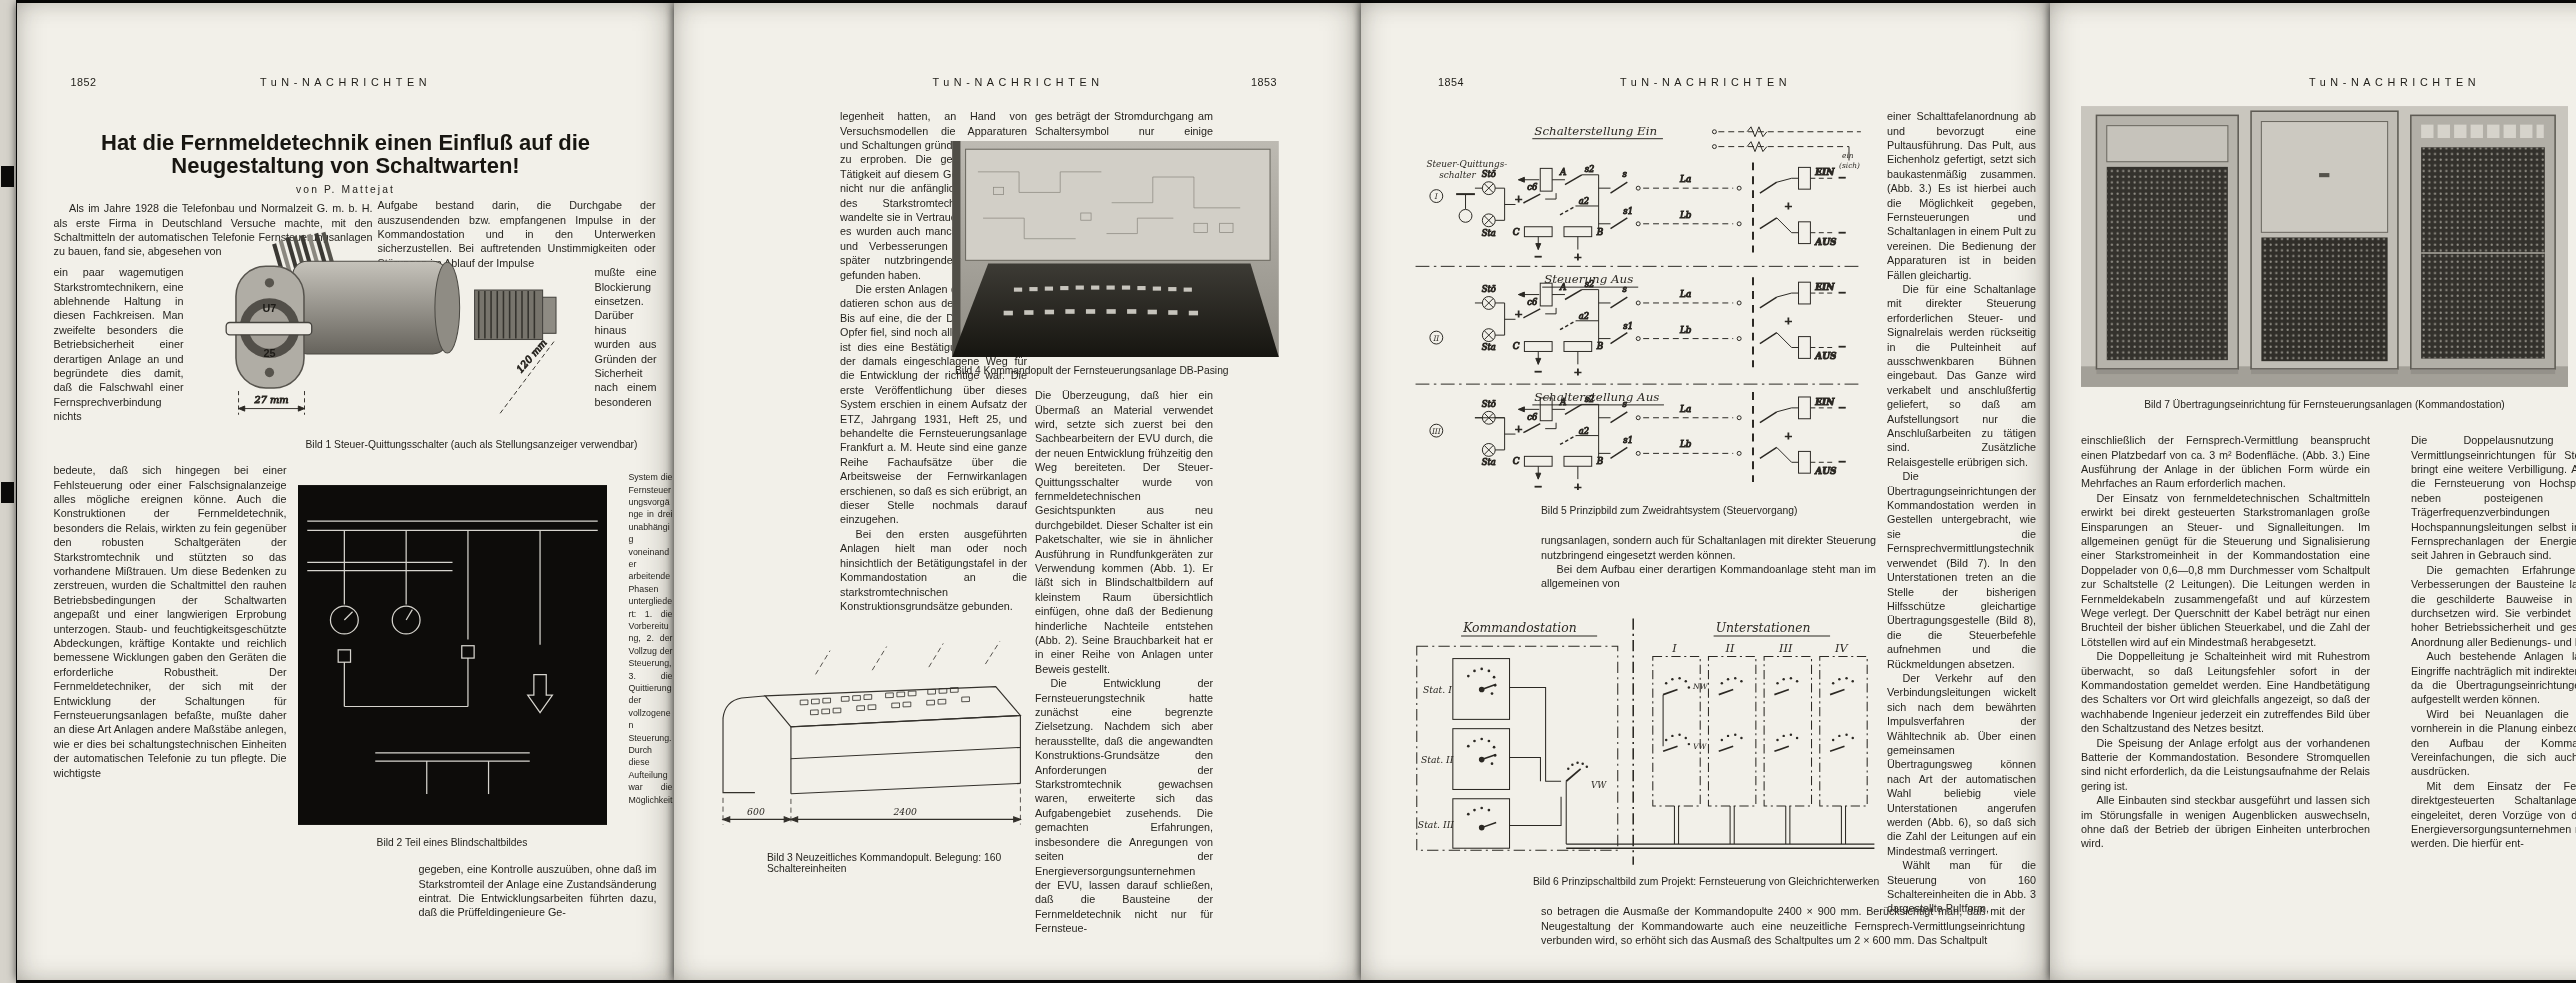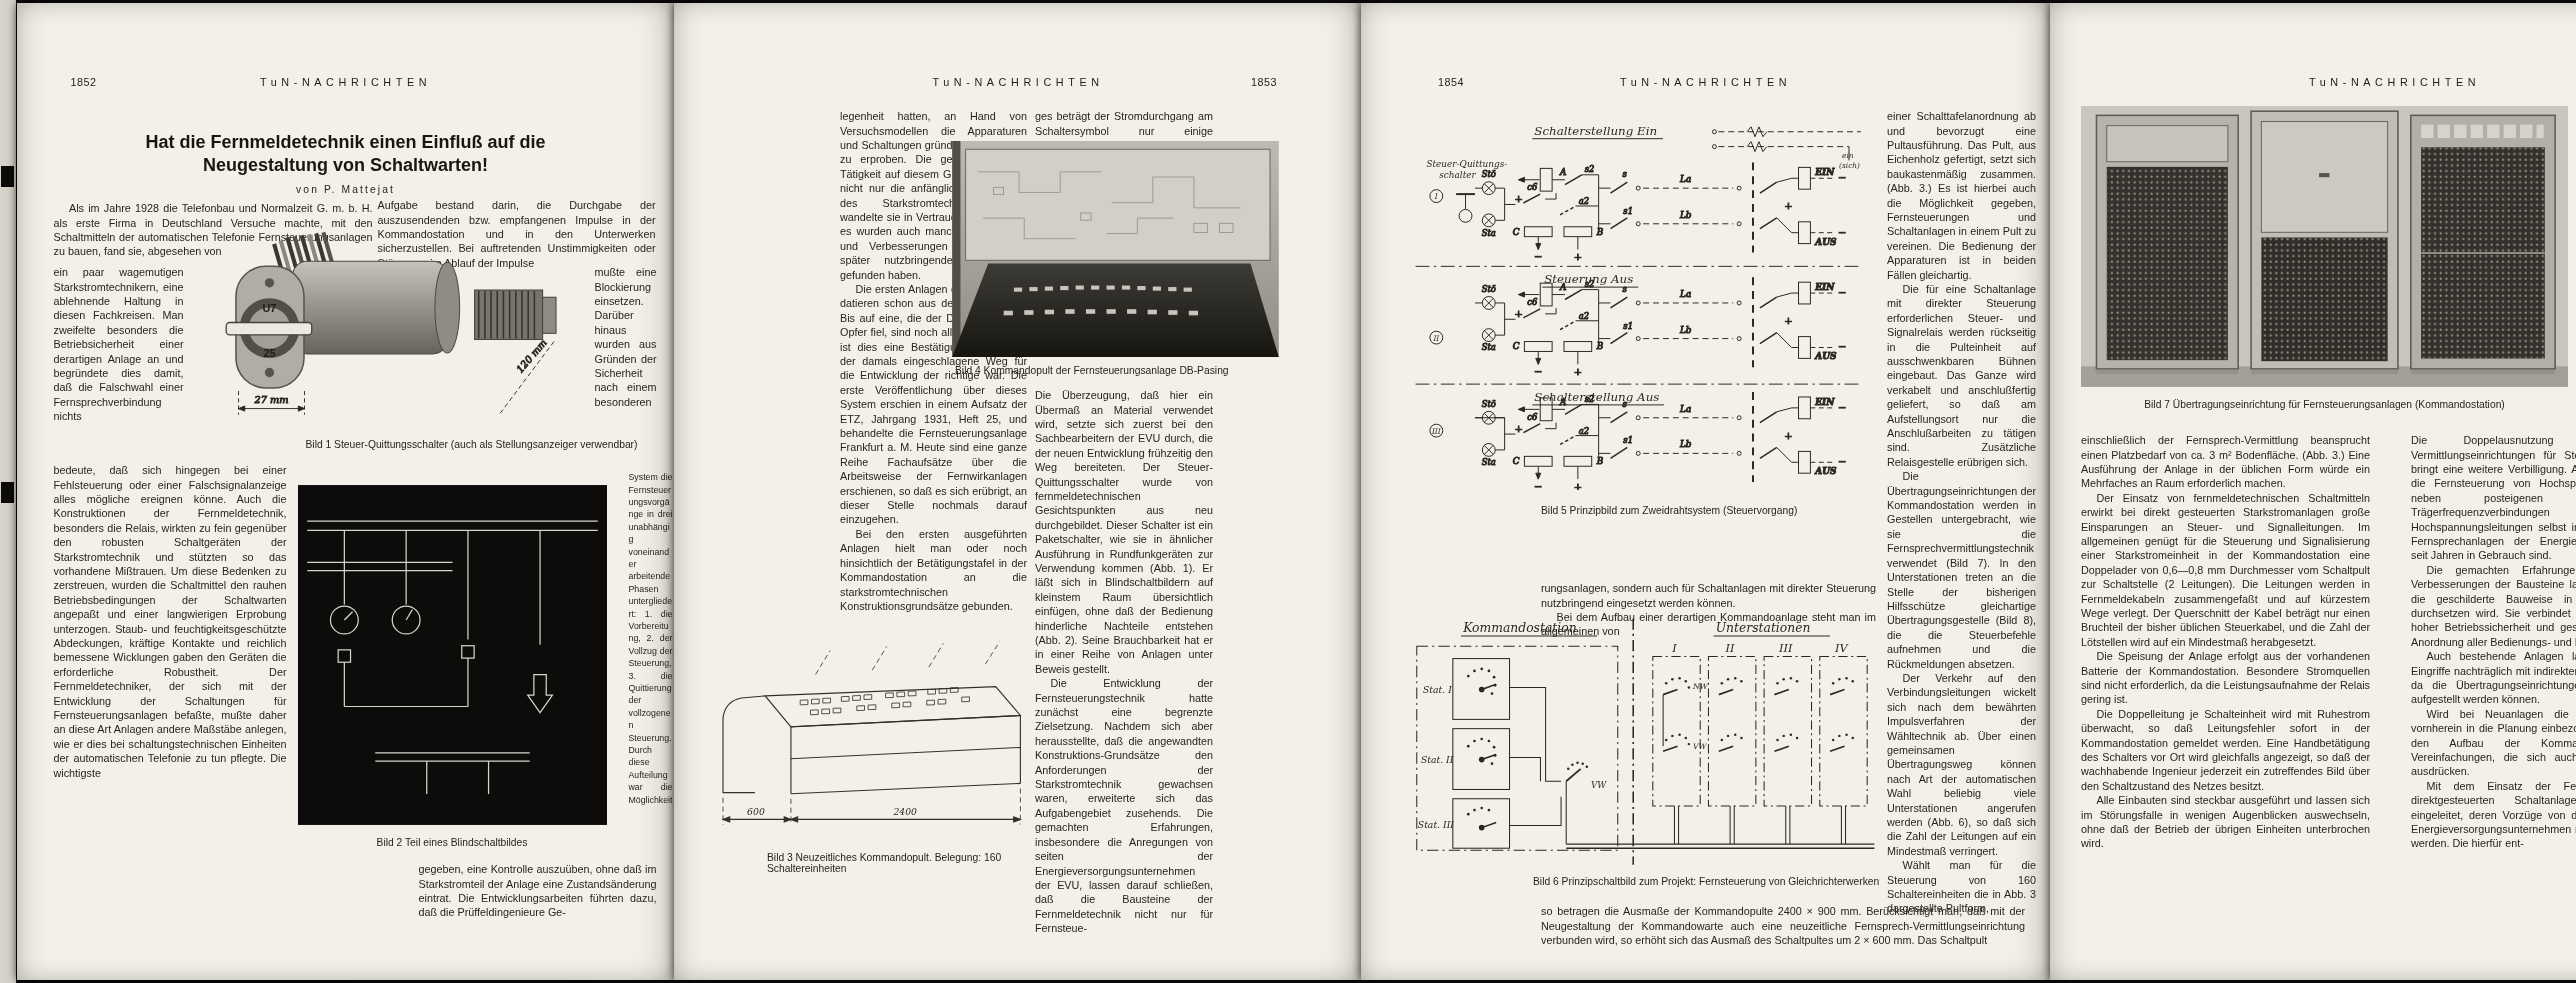--- a/index.html
+++ b/index.html
@@ -6,21 +6,21 @@
   #stage{position:relative;width:3434px;height:984px;overflow:hidden;
          background:linear-gradient(90deg,#0a0a09,#16161412 30%,#0c0c0b);
          font-family:"Liberation Sans",sans-serif;}
   .page{position:absolute;top:3.1px;height:977px;background:#f2f0e9;
         box-shadow:inset 11.3px 0 31px -15.5px rgba(40,35,25,.38), inset -14.4px 0 36px -15.5px rgba(40,35,25,.45), 0 0 9.3px rgba(0,0,0,.8);padding-left:12px;}
   .phead{position:absolute;top:73px;left:0;width:100%;height:15.5px;}
   .mast{position:absolute;left:0;width:100%;text-align:center;letter-spacing:4.6px;
         font-size:10.8px;color:#1f1d18;}
   .pno{position:absolute;top:0;font-size:10.8px;letter-spacing:0.5px;color:#1f1d18;}
   .title{position:absolute;left:0;width:100%;text-align:center;font-weight:bold;
-         font-size:18px;line-height:23px;color:#181611;}
+         font-size:22px;line-height:23px;color:#181611;}
   .author{position:absolute;left:0;width:100%;text-align:center;font-size:10.3px;
           letter-spacing:2.1px;color:#26241f;}
   .tcol{position:absolute;font-size:10.8px;line-height:14.4px;color:#26241f;
         text-align:justify;hyphens:auto;overflow-wrap:break-word;}
   .tcol p{margin:0;}
   .tcol p.ind{text-indent:15.5px;}
   .vnarrow{font-size:8.8px;line-height:12.4px;}
   .cap{position:absolute;font-size:10.3px;color:#26241f;}
   .capC{text-align:center;}
   .fig{position:absolute;}
@@ -408,21 +408,21 @@
       <line x1="266" y1="598" x2="532" y2="598" stroke="#2b2823" stroke-width="2"></line>
       <text class="hand" x="72" y="656" font-size="15" text-anchor="middle">III</text>
       <circle cx="72" cy="650" r="13" stroke="#2b2823" stroke-width="2" fill="none"></circle>
       <g transform="translate(0,464)">
         <line x1="150" y1="160" x2="210" y2="160" stroke="#2b2823" stroke-width="2"></line>
         <use href="#f5sec"></use>
       </g>
     </svg>
     <div class="cap" style="left:180px;top:502px;width:335px;">Bild 5  Prinzipbild zum Zweidrahtsystem (Steuervorgang)</div>
 
-    <div class="tcol" style="left:180px;top:530px;width:335px;margin-top:48px;">
+    <div class="tcol" style="left:180px;top:530px;width:335px;">
       <p>rungsanlagen, sondern auch für Schaltanlagen mit direkter Steuerung nutzbringend eingesetzt werden können.</p>
       <p class="ind">Bei dem Aufbau einer derartigen Kommandoanlage steht man im allgemeinen von</p>
     </div>
     <div class="tcol" style="left:526px;top:106px;width:149px;">
       <p>einer Schalttafelanordnung ab und bevorzugt eine Pultausführung. Das Pult, aus Eichenholz gefertigt, setzt sich baukastenmäßig zusammen. (Abb. 3.) Es ist hierbei auch die Möglichkeit gegeben, Fernsteuerungen und Schaltanlagen in einem Pult zu vereinen. Die Bedienung der Apparaturen ist in beiden Fällen gleichartig.</p>
       <p class="ind">Die für eine Schaltanlage mit direkter Steuerung erforderlichen Steuer- und Signalrelais werden rückseitig in die Pulteinheit auf ausschwenkbaren Bühnen eingebaut. Das Ganze wird verkabelt und anschlußfertig geliefert, so daß am Aufstellungsort nur die Anschlußarbeiten zu tätigen sind. Zusätzliche Relaisgestelle erübrigen sich.</p>
       <p class="ind">Die Übertragungseinrichtungen der Kommandostation werden in Gestellen untergebracht, wie sie die Fernsprechvermittlungstechnik verwendet (Bild 7). In den Unterstationen treten an die Stelle der bisherigen Hilfsschütze gleichartige Übertragungsgestelle (Bild 8), die die Steuerbefehle aufnehmen und die Rückmeldungen absetzen.</p>
       <p class="ind">Der Verkehr auf den Verbindungsleitungen wickelt sich nach dem bewährten Impulsverfahren der Wähltechnik ab. Über einen gemeinsamen Übertragungsweg können nach Art der automatischen Wahl beliebig viele Unterstationen angerufen werden (Abb. 6), so daß sich die Zahl der Leitungen auf ein Mindestmaß verringert.</p>
       <p class="ind">Wählt man für die Steuerung von 160 Schaltereinheiten die in Abb. 3 dargestellte Pultform,</p>
     </div>
@@ -606,22 +606,22 @@
         <rect x="660" y="80" width="240" height="410" fill="url(#dots7)"></rect>
         <line x1="660" y1="285" x2="900" y2="285" stroke="#8f8c84" stroke-width="4"></line>
         <rect x="640" y="510" width="280" height="10" fill="#8a8780" opacity="0.6"></rect>
       </g>
     </svg>
     <div class="cap capC" style="left:31px;top:396px;width:487px;">Bild 7  Übertragungseinrichtung für Fernsteuerungsanlagen (Kommandostation)</div>
 
     <div class="tcol" style="left:31px;top:430px;width:289px;">
       <p>einschließlich der Fernsprech-Vermittlung beansprucht einen Platzbedarf von ca. 3 m² Bodenfläche. (Abb. 3.) Eine Ausführung der Anlage in der üblichen Form würde ein Mehrfaches an Raum erforderlich machen.</p>
       <p class="ind">Der Einsatz von fernmeldetechnischen Schaltmitteln erwirkt bei direkt gesteuerten Starkstromanlagen große Einsparungen an Steuer- und Signalleitungen. Im allgemeinen genügt für die Steuerung und Signalisierung einer Starkstromeinheit in der Kommandostation eine Doppelader von 0,6—0,8 mm Durchmesser vom Schaltpult zur Schaltstelle (2 Leitungen). Die Leitungen werden in Fernmeldekabeln zusammengefaßt und auf kürzestem Wege verlegt. Der Querschnitt der Kabel beträgt nur einen Bruchteil der bisher üblichen Steuerkabel, und die Zahl der Lötstellen wird auf ein Mindestmaß herabgesetzt.</p>
+      <p class="ind">Die Doppelleitung je Schalteinheit wird mit Ruhestrom überwacht, so daß Leitungsfehler sofort in der Kommandostation gemeldet werden. Eine Handbetätigung des Schalters vor Ort wird gleichfalls angezeigt, so daß der wachhabende Ingenieur jederzeit ein zutreffendes Bild über den Schaltzustand des Netzes besitzt.</p>
       <p class="ind">Die Speisung der Anlage erfolgt aus der vorhandenen Batterie der Kommandostation. Besondere Stromquellen sind nicht erforderlich, da die Leistungsaufnahme der Relais gering ist.</p>
-      <p class="ind">Die Doppelleitung je Schalteinheit wird mit Ruhestrom überwacht, so daß Leitungsfehler sofort in der Kommandostation gemeldet werden. Eine Handbetätigung des Schalters vor Ort wird gleichfalls angezeigt, so daß der wachhabende Ingenieur jederzeit ein zutreffendes Bild über den Schaltzustand des Netzes besitzt.</p>
       <p class="ind">Alle Einbauten sind steckbar ausgeführt und lassen sich im Störungsfalle in wenigen Augenblicken auswechseln, ohne daß der Betrieb der übrigen Einheiten unterbrochen wird.</p>
     </div>
     <div class="tcol" style="left:361px;top:430px;width:289px;">
       <p>Die Doppelausnutzung der Fernsprech-Vermittlungseinrichtungen für Steuer- und Signalzwecke bringt eine weitere Verbilligung. Als Übertragungswege für die Fernsteuerung von Hochspannungsnetzen kommen neben posteigenen Leitungen auch Trägerfrequenzverbindungen über die Hochspannungsleitungen selbst in Frage, wie sie bei den Fernsprechanlagen der Energieversorgungsunternehmen seit Jahren in Gebrauch sind.</p>
       <p class="ind">Die gemachten Erfahrungen und die laufenden Verbesserungen der Bausteine lassen erwarten, daß sich die geschilderte Bauweise in kurzer Zeit allgemein durchsetzen wird. Sie verbindet geringen Platzbedarf mit hoher Betriebssicherheit und gestattet eine übersichtliche Anordnung aller Bedienungs- und Meldeeinrichtungen.</p>
       <p class="ind">Auch bestehende Anlagen lassen sich ohne große Eingriffe nachträglich mit indirekten Steuerungen ausrüsten, da die Übertragungseinrichtungen an beliebiger Stelle aufgestellt werden können.</p>
       <p class="ind">Wird bei Neuanlagen die Nachrichtentechnik von vornherein in die Planung einbezogen, so ergeben sich für den Aufbau der Kommandowarte wesentliche Vereinfachungen, die sich auch in den Gesamtkosten ausdrücken.</p>
       <p class="ind">Mit dem Einsatz der Fernmeldetechnik ist bei direktgesteuerten Schaltanlagen eine Entwicklung eingeleitet, deren Vorzüge von den Betriebsleitungen der Energieversorgungsunternehmen mehr und mehr gewürdigt werden. Die hierfür ent-</p>
     </div>
   </div>

